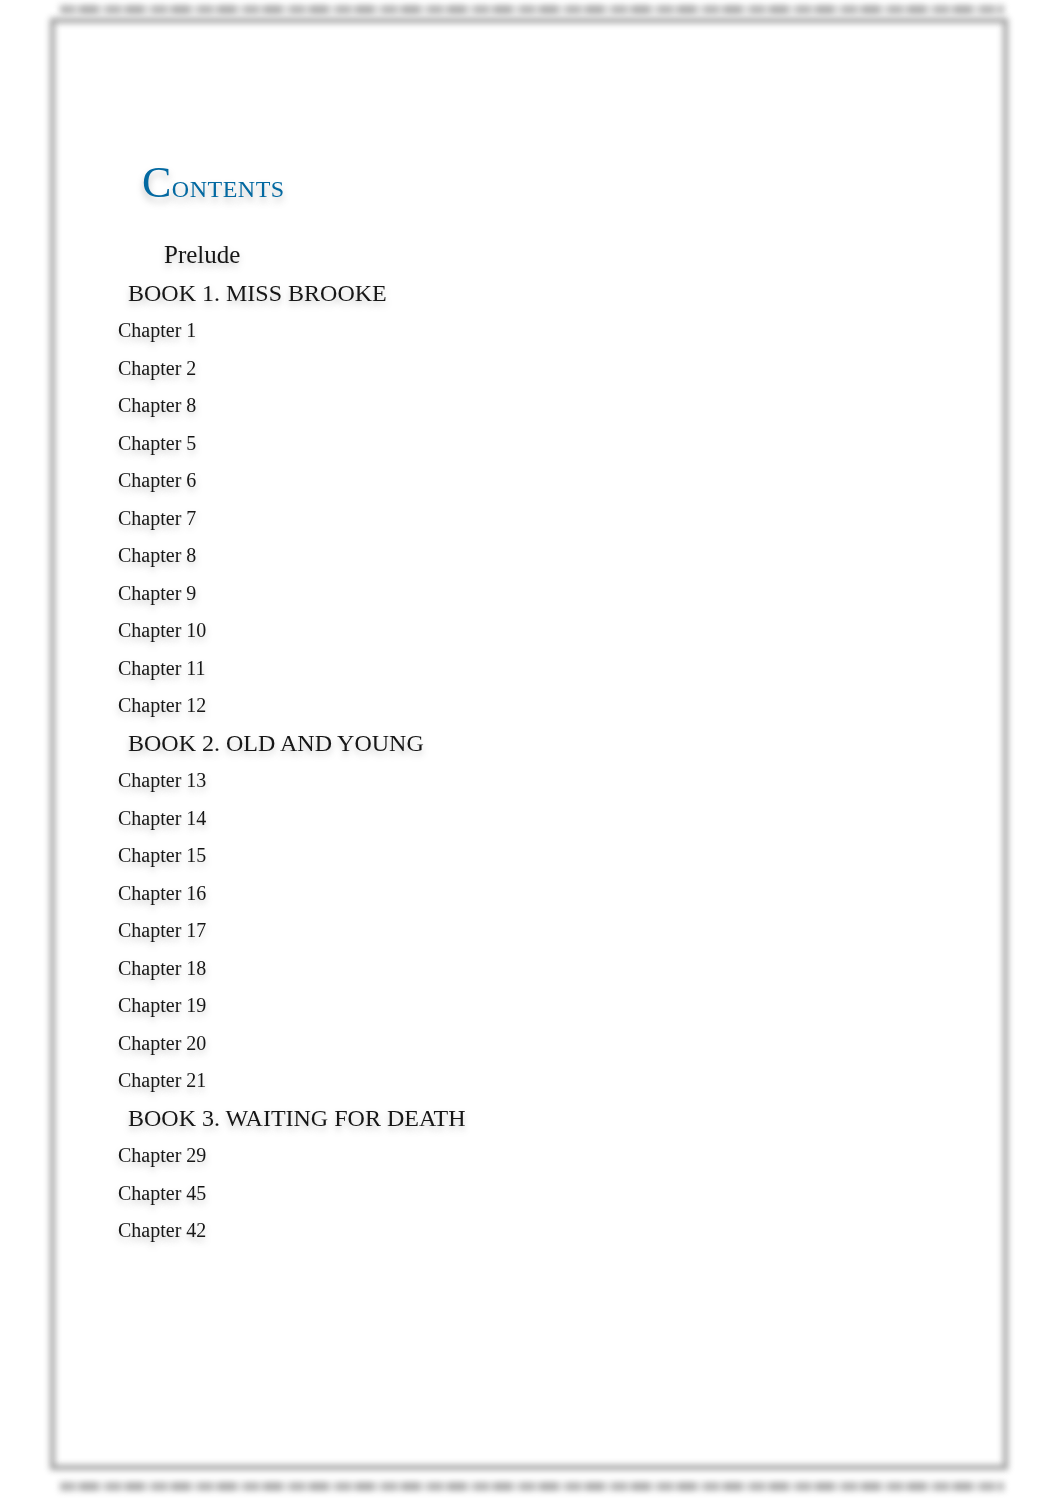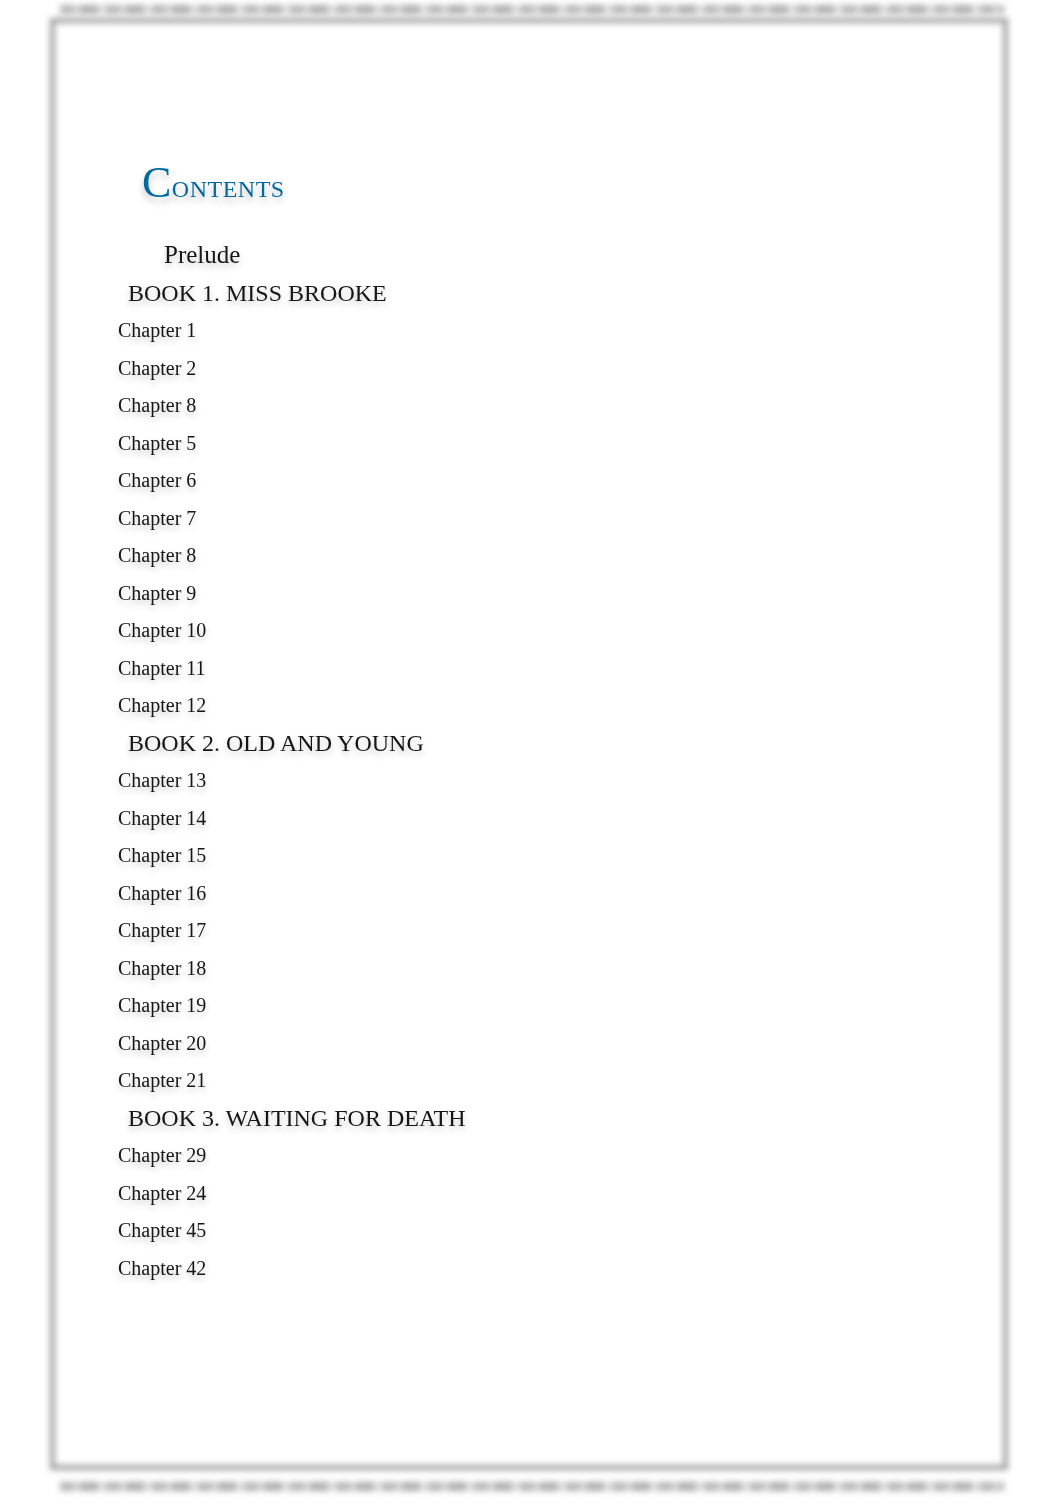--- a/index.html
+++ b/index.html
@@ -143,20 +143,19 @@
       <li class="toc-entry level-1">Chapter 14</li>
       <li class="toc-entry level-1">Chapter 15</li>
       <li class="toc-entry level-1">Chapter 16</li>
       <li class="toc-entry level-1">Chapter 17</li>
       <li class="toc-entry level-1">Chapter 18</li>
       <li class="toc-entry level-1">Chapter 19</li>
       <li class="toc-entry level-1">Chapter 20</li>
       <li class="toc-entry level-1">Chapter 21</li>
       <li class="toc-entry level-0">BOOK 3. WAITING FOR DEATH</li>
       <li class="toc-entry level-1">Chapter 29</li>
-      <li class="toc-entry level-1">Chapter 24</li>
       <li class="toc-entry level-1">Chapter 45</li>
       <li class="toc-entry level-1">Chapter 42</li>
     </ul>
 
   <div class="edge-strip bottom"></div>
 
 </div>
 
 </body></html>

